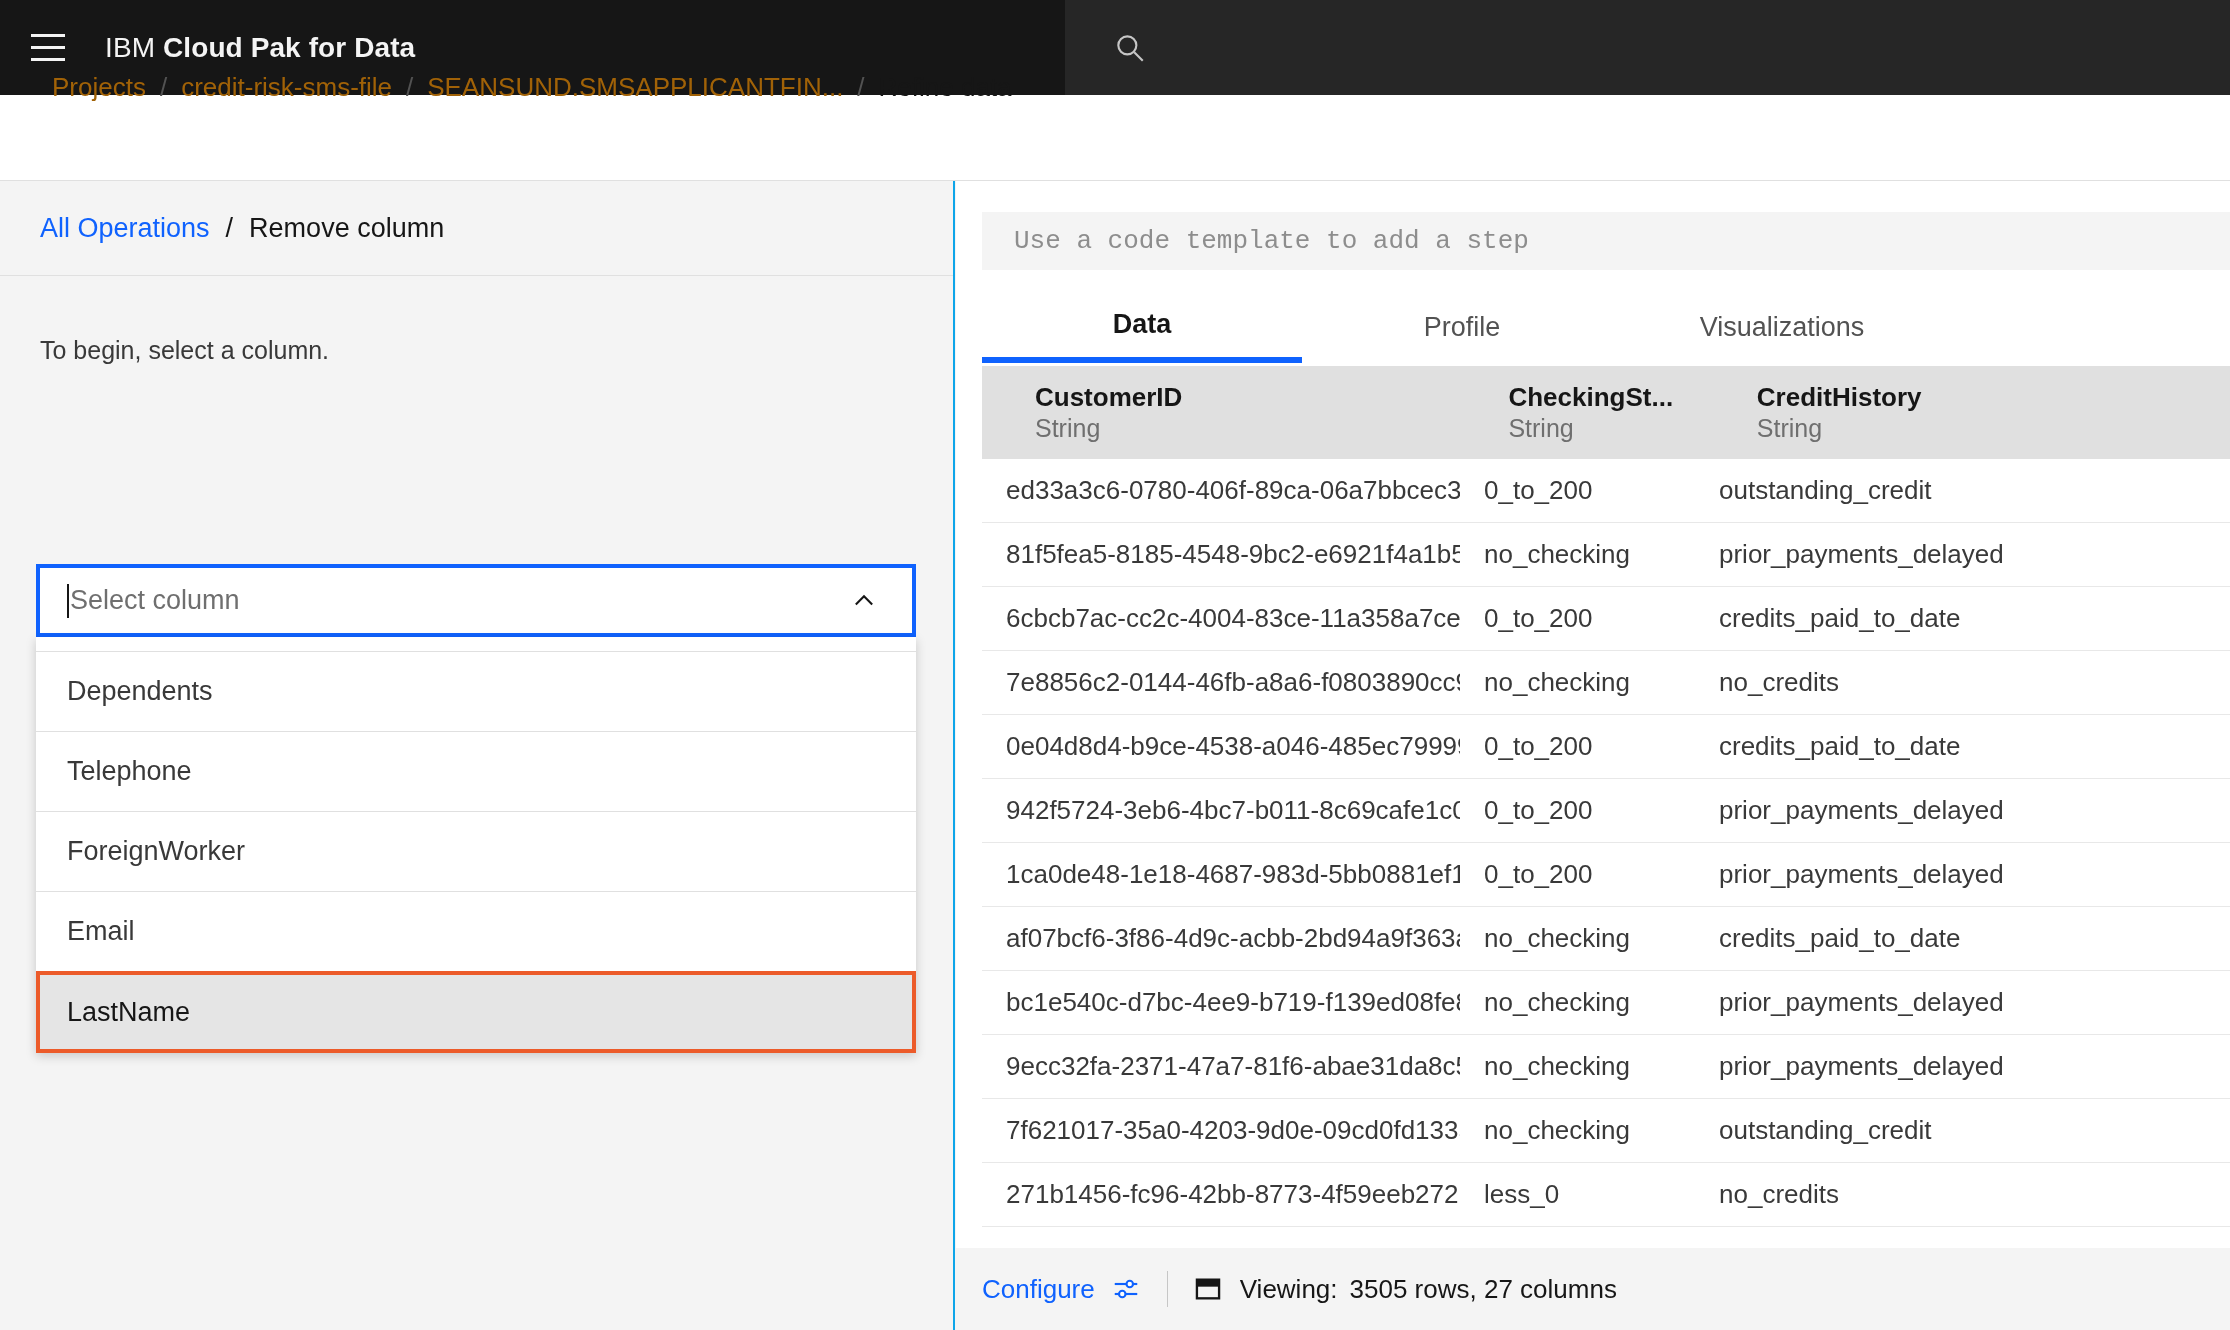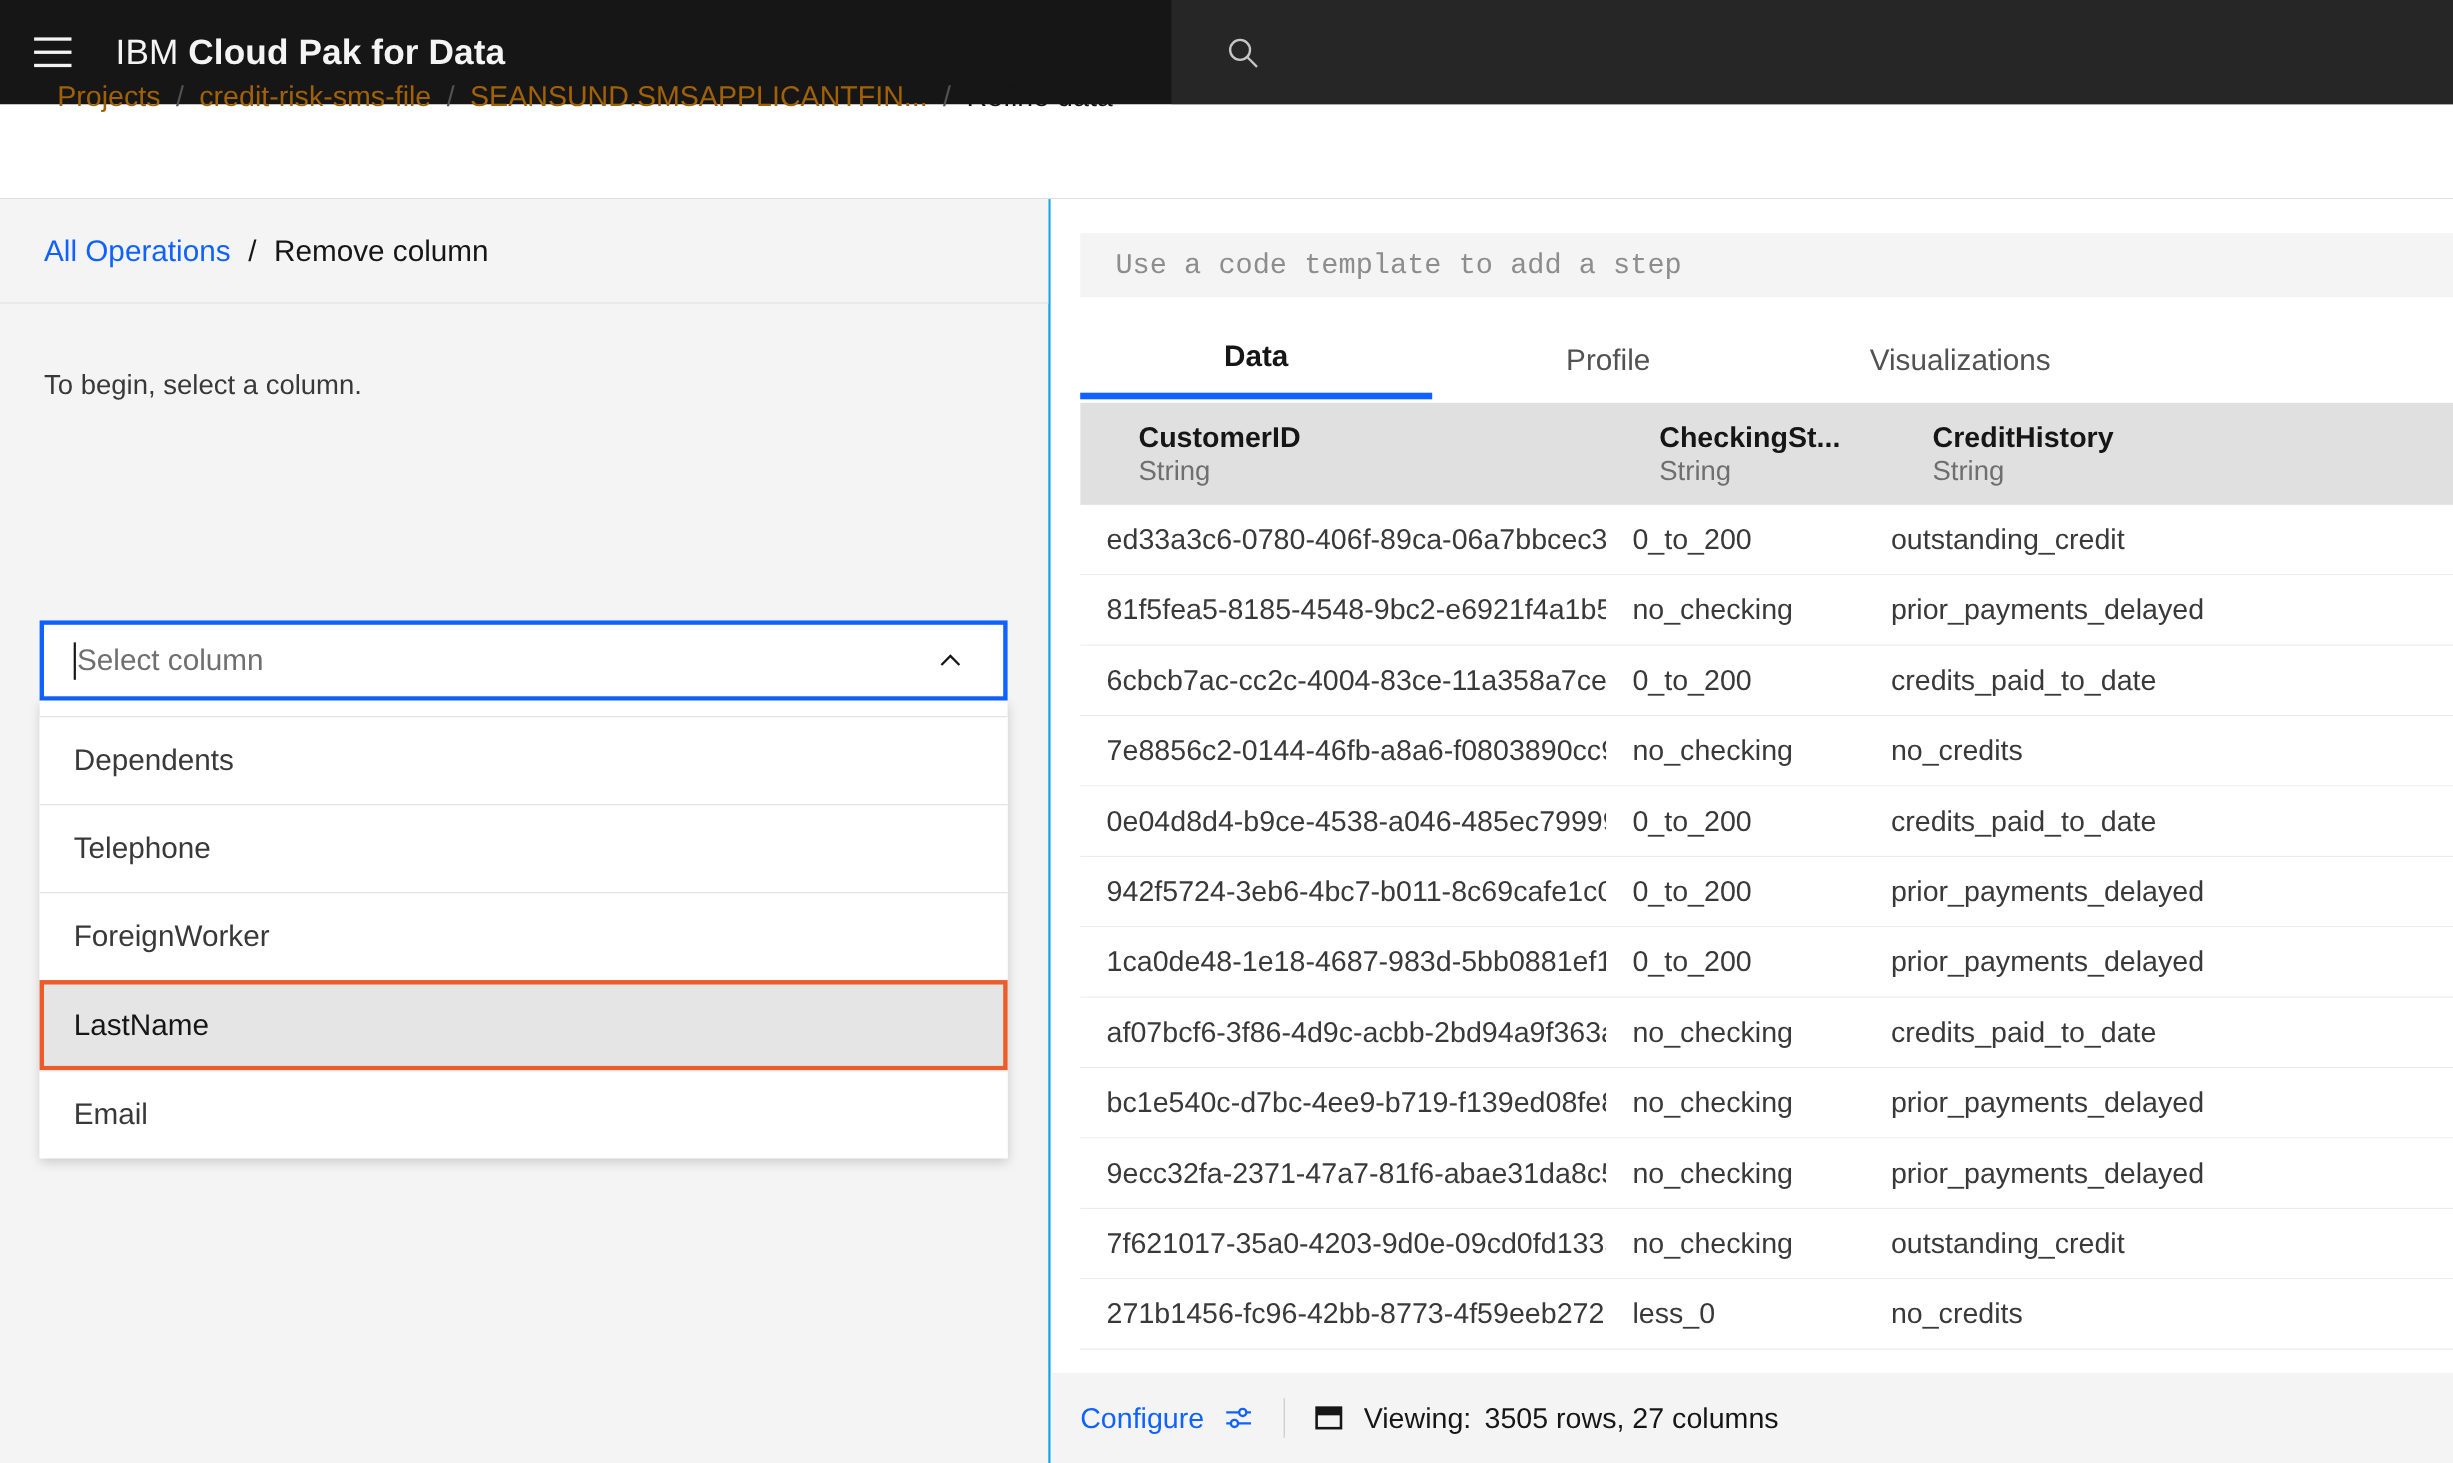--- a/index.html
+++ b/index.html
@@ -37,21 +37,21 @@
     cursor: pointer;
   }
   .hamburger span {
     display: block;
     width: 34px;
     height: 3px;
     background: #f4f4f4;
   }
   .brand {
     color: #f4f4f4;
-    font-size: 32px;
+    font-size: 28px;
     letter-spacing: 0.1px;
     white-space: nowrap;
     margin-left: 10px;
   }
   .brand .b-light { font-weight: 400; }
   .brand .b-bold  { font-weight: 700; }
 
   .searchwrap {
     position: absolute;
     left: 1065px;
@@ -433,25 +433,25 @@
     <div class="dropdown">
       <div class="dd-item">
         <span>Dependents</span>
       </div>
       <div class="dd-item">
         <span>Telephone</span>
       </div>
       <div class="dd-item">
         <span>ForeignWorker</span>
       </div>
+      <div class="dd-item">
+        <span>Email</span>
+      </div>
       <div class="dd-item highlighted">
         <span>LastName</span>
-      </div>
-      <div class="dd-item">
-        <span>Email</span>
       </div>
     </div>
 
   </div>
 
   <div class="rightpanel">
 
     <div class="code-template">Use a code template to add a step</div>
 
     <div class="tabs">

